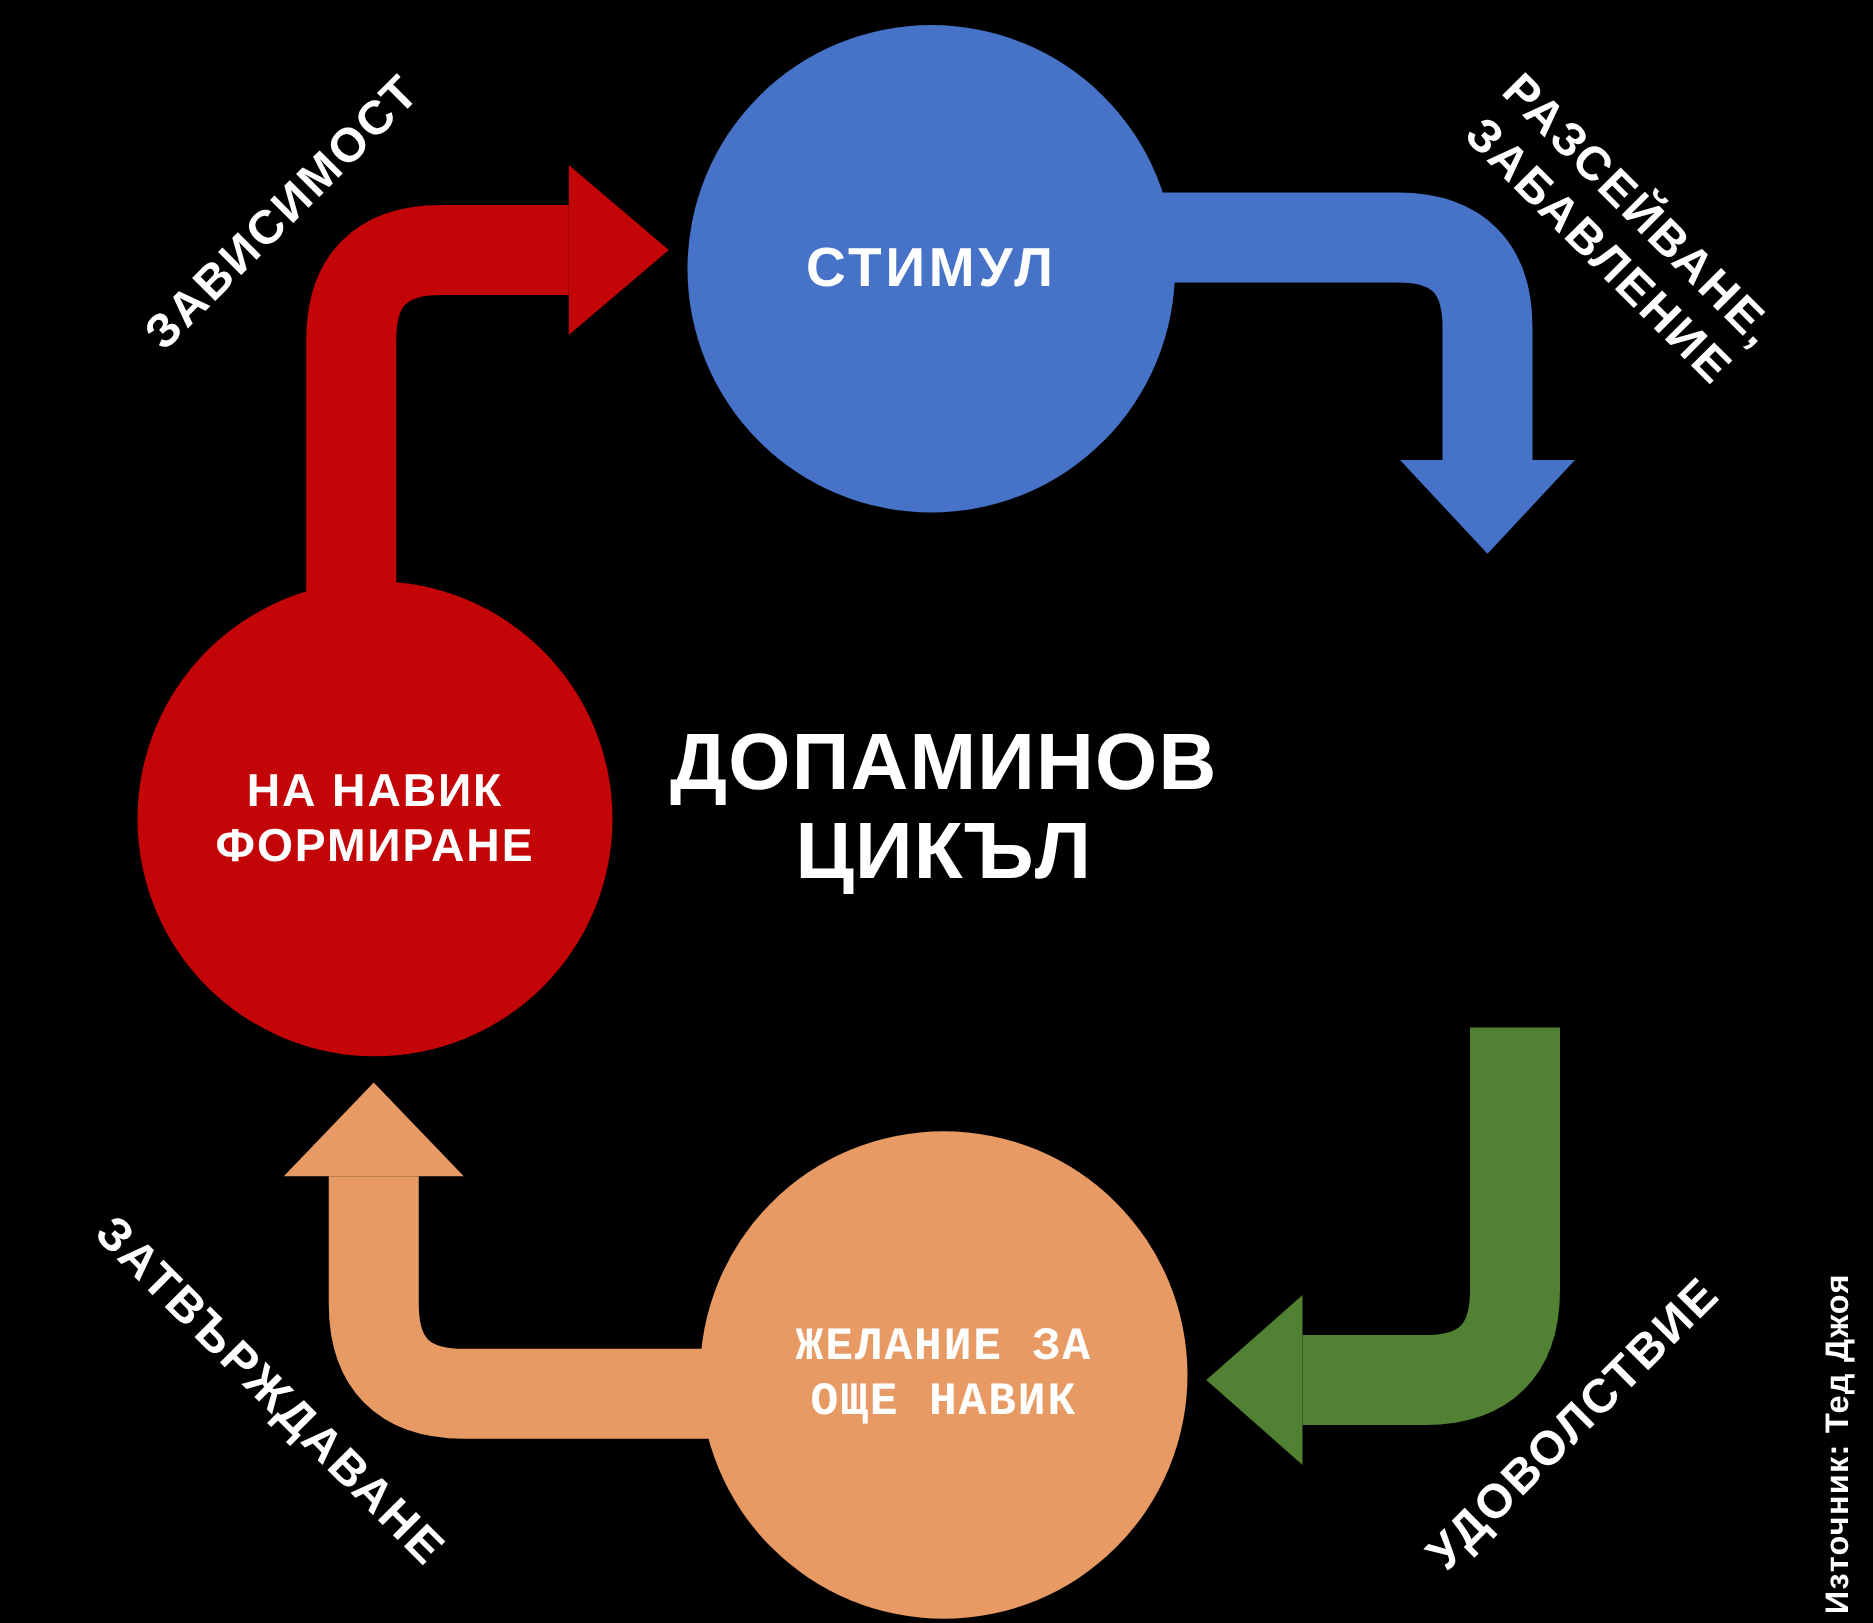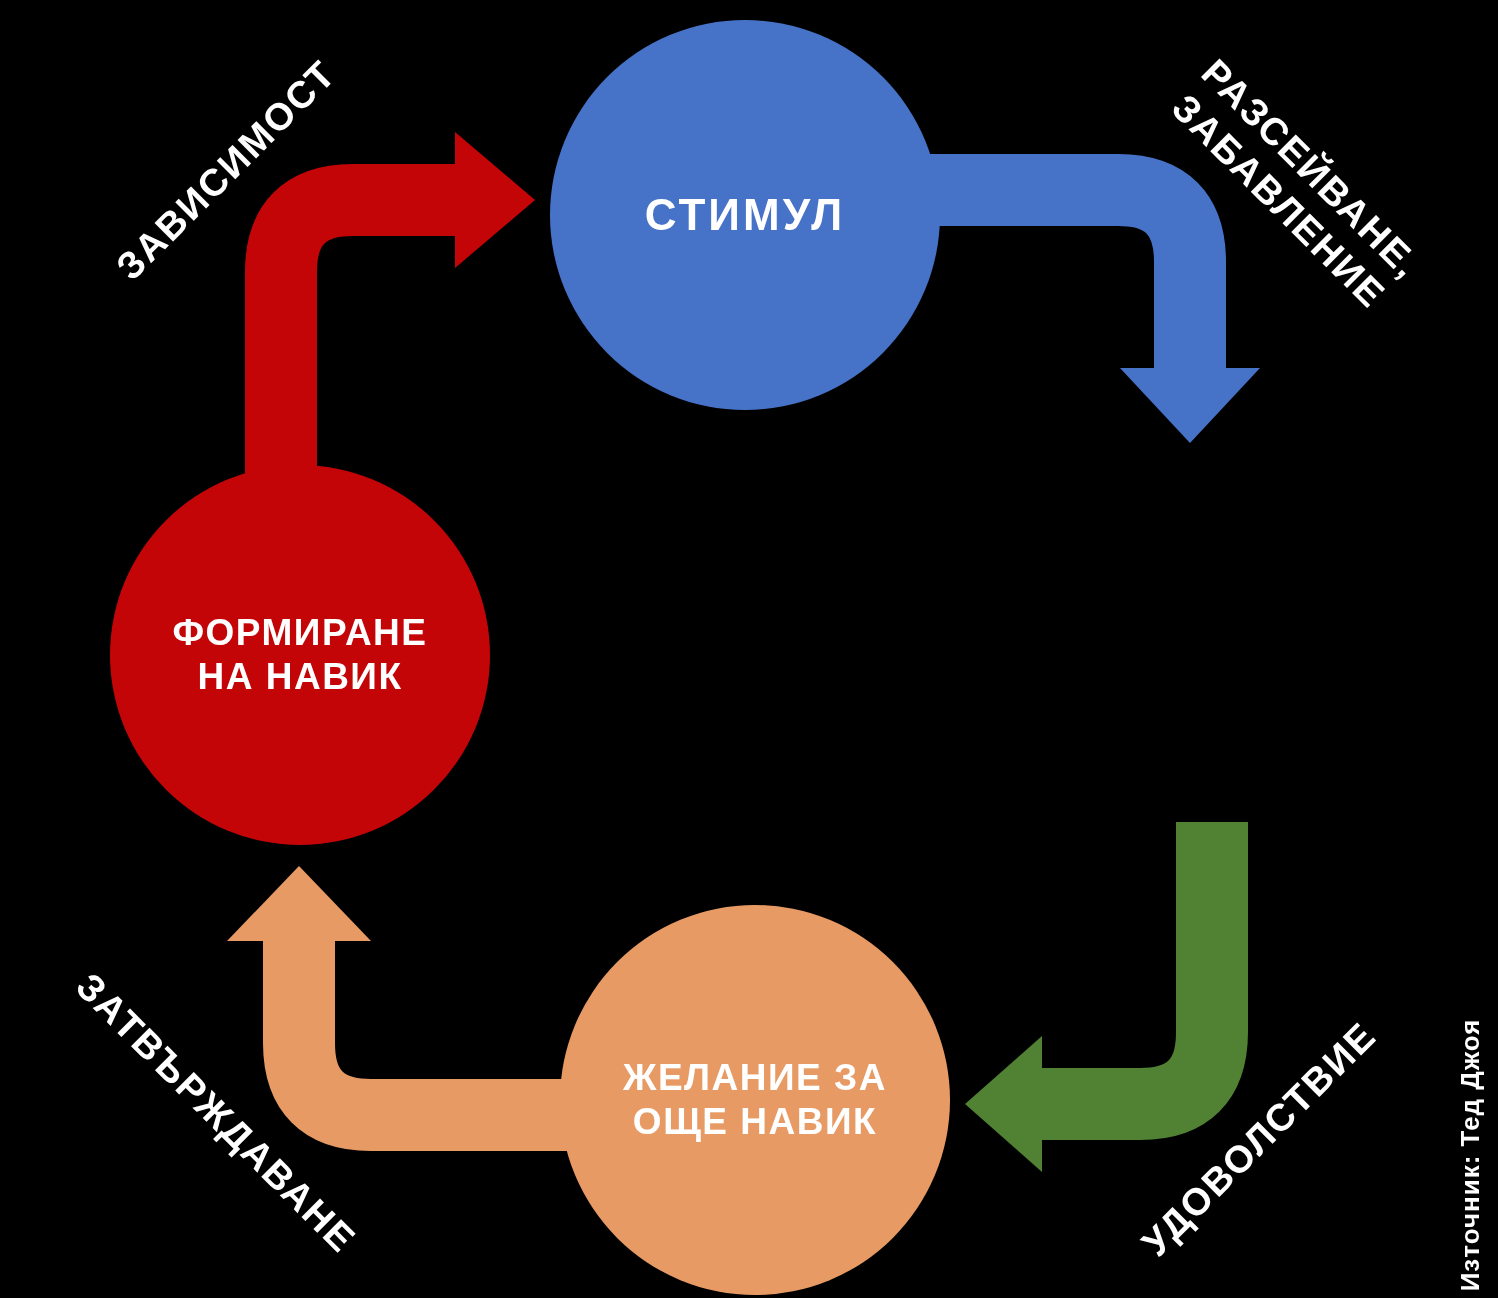--- a/index.html
+++ b/index.html
@@ -74,30 +74,34 @@
       <path class="shaft" d="M 578 1115 H 371 Q 299 1115 299 1043 V 941" style="stroke: rgb(232, 154, 100);"></path>
       <polygon points="227,941 371,941 299,866" style="fill: rgb(232, 154, 100);"></polygon>
     </g>
   </svg>
 
   <div class="node node-stimulus" style="background-color: rgb(70, 115, 200);">
     <span>СТИМУЛ</span>
   </div>
 
 
-  <div class="node node-desire node-label-2line" style="background-color: rgb(232, 154, 100);">
+  <div class="node node-desire node-label-2line" style="background-color: rgb(232, 154, 100); font-family: Liberation Mono, monospace;">
     <span>ЖЕЛАНИЕ ЗА</span>
     <span>ОЩЕ НАВИК</span>
   </div>
 
   <div class="node node-habit node-label-2line" style="background-color: rgb(196, 5, 8);">
+    <span>НА НАВИК</span>
     <span>ФОРМИРАНЕ</span>
-    <span>НА НАВИК</span>
   </div>
 
+  <div class="title">
+    <div>ДОПАМИНОВ</div>
+    <div>ЦИКЪЛ</div>
+  </div>
 
   <div class="edge-label edge-addiction">
     <div>ЗАВИСИМОСТ</div>
   </div>
 
   <div class="edge-label edge-distraction">
     <div>РАЗСЕЙВАНЕ,</div>
     <div>ЗАБАВЛЕНИЕ</div>
   </div>
 

